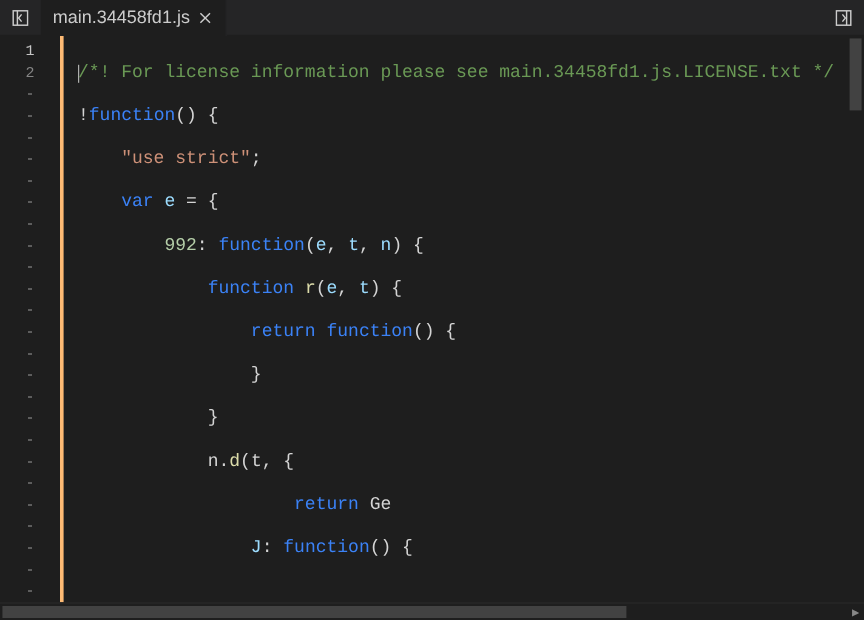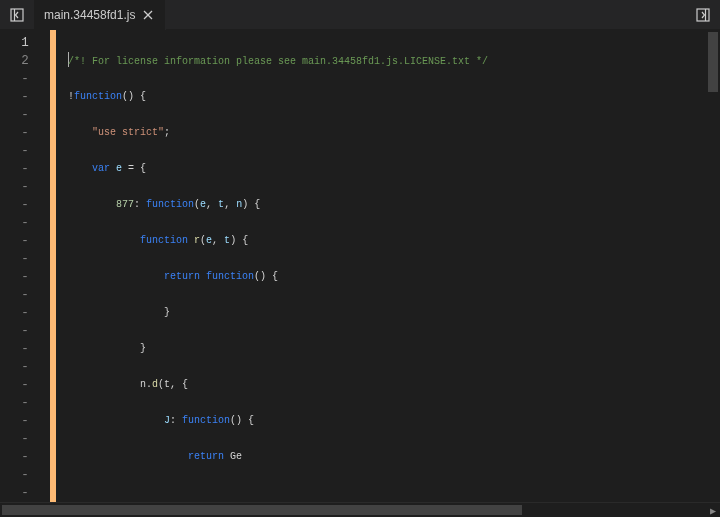--- a/index.html
+++ b/index.html
@@ -35,21 +35,21 @@
 }
 .tab {
   height: 30px;
   background: #1e1e1e;
   padding: 0 10px;
   display: flex;
   align-items: center;
   gap: 6px;
   color: #cccccc;
   font-family: -apple-system, BlinkMacSystemFont, 'Segoe UI', sans-serif;
-  font-size: 12px;
+  font-size: 15px;
   border-right: 1px solid #252526;
 }
 .tab-close {
   width: 14px;
   height: 14px;
   display: flex;
   align-items: center;
   justify-content: center;
   color: #cccccc;
 }
@@ -70,22 +70,22 @@
 }
 .gutter-line {
   height: 18px;
 }
 .code {
   flex: 1;
   padding-top: 4px;
   white-space: pre;
   overflow: hidden;
   line-height: 18px;
-  font-size: 10px;
-  border-left: 6px solid #fdba74;
+  font-size: 15px;
+  border-left: 3px solid #fdba74;
   padding-left: 12px;
   position: relative;
 }
 .code-line {
   height: 18px;
 }
 .cursor {
   display: inline-block;
   width: 1px;
   height: 15px;
@@ -197,28 +197,28 @@
     <div class="gutter-line">-</div>
     <div class="gutter-line">-</div>
     <div class="gutter-line">-</div>
   </div>
 
   <div class="code">
 <div class="code-line"><span class="cursor"></span><span class="c-comment">/*! For license information please see main.34458fd1.js.LICENSE.txt */</span></div>
 <div class="code-line"><span class="c-punct">!</span><span class="c-kw">function</span><span class="c-punct">() {</span></div>
 <div class="code-line">    <span class="c-str">"use strict"</span><span class="c-punct">;</span></div>
 <div class="code-line">    <span class="c-kw">var</span><span class="c-var"> e </span><span class="c-punct">= {</span></div>
-<div class="code-line">        <span class="c-num">877</span><span class="c-punct">: </span><span class="c-kw">function</span><span class="c-punct">(</span><span class="c-var">e</span><span class="c-punct">, </span><span class="c-var">t</span><span class="c-punct">, </span><span class="c-var">n</span><span class="c-punct">) {</span></div>
+<div class="code-line">        <span class="c-num">992</span><span class="c-punct">: </span><span class="c-kw">function</span><span class="c-punct">(</span><span class="c-var">e</span><span class="c-punct">, </span><span class="c-var">t</span><span class="c-punct">, </span><span class="c-var">n</span><span class="c-punct">) {</span></div>
 <div class="code-line">            <span class="c-kw">function</span><span> </span><span class="c-fn">r</span><span class="c-punct">(</span><span class="c-var">e</span><span class="c-punct">, </span><span class="c-var">t</span><span class="c-punct">) {</span></div>
 <div class="code-line">                <span class="c-kw">return</span><span> </span><span class="c-kw">function</span><span class="c-punct">() {</span></div>
 <div class="code-line">                <span class="c-punct">}</span></div>
 <div class="code-line">            <span class="c-punct">}</span></div>
 <div class="code-line">            <span class="c-punct">n.</span><span class="c-fn">d</span><span class="c-punct">(t, {</span></div>
+<div class="code-line">                    <span class="c-kw">return</span><span class="c-punct"> Ge</span></div>
 <div class="code-line">                <span class="c-prop">J</span><span class="c-punct">: </span><span class="c-kw">function</span><span class="c-punct">() {</span></div>
-<div class="code-line">                    <span class="c-kw">return</span><span class="c-punct"> Ge</span></div>
 
 
 
 
 
 
 
 
 
 

